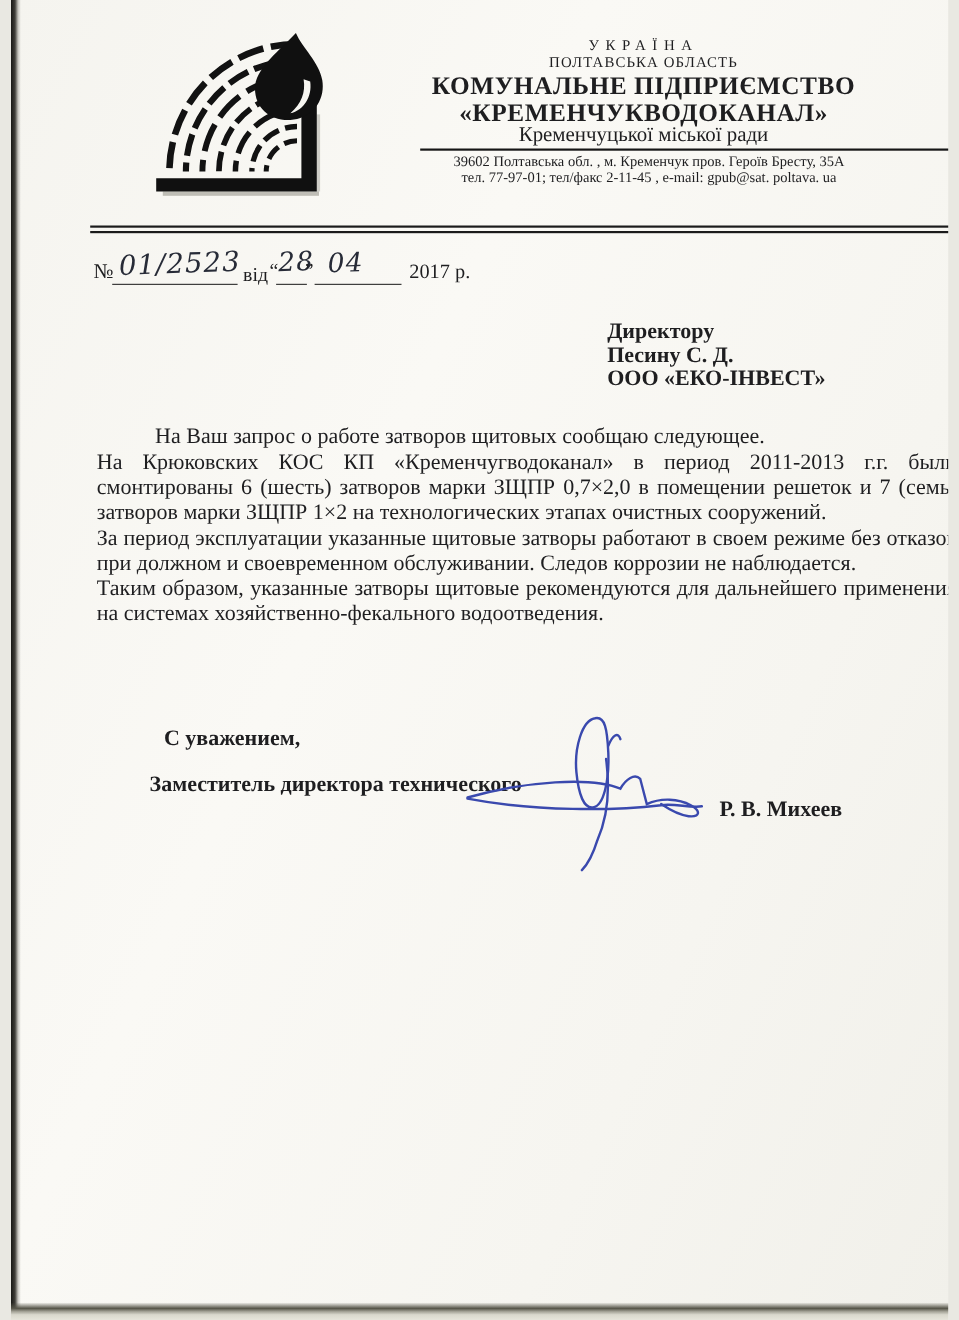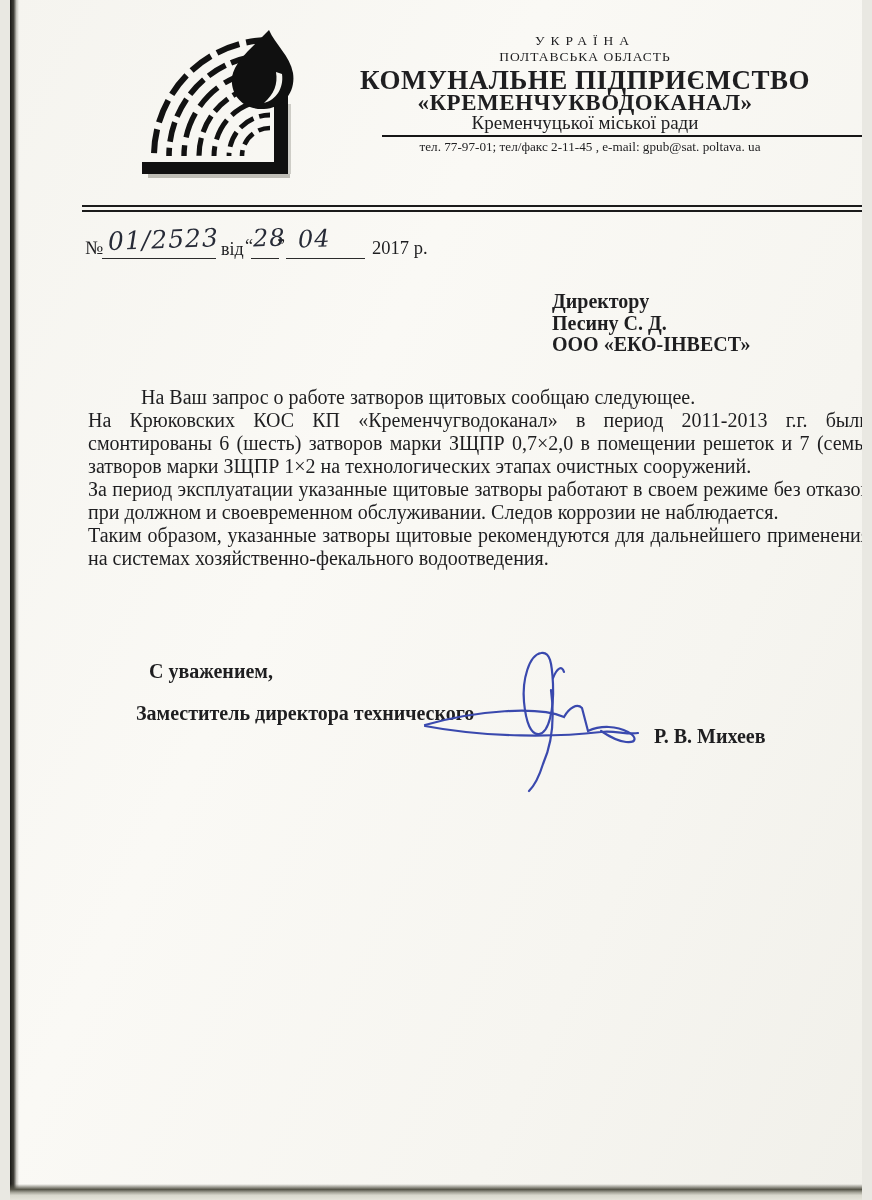--- a/index.html
+++ b/index.html
@@ -13,21 +13,21 @@
   .edge-left{position:absolute;left:0;top:0;width:9px;height:1200px;
     background:linear-gradient(90deg,#181815 0%,#3f3e38 40%,rgba(110,108,98,.35) 72%,rgba(110,108,98,0) 100%);}
   .edge-bottom{position:absolute;left:0;top:1184px;width:872px;height:16px;
     background:linear-gradient(180deg,rgba(0,0,0,0) 0%,#565549 34%,#a3a296 52%,#d9d8cd 70%,#e6e5db 100%);}
   
   .logo{position:absolute;left:112px;top:26px;}
   
   .hdr{position:absolute;left:300px;top:0;width:550px;text-align:center;}
   .hdr-country{position:absolute;left:0;top:33px;width:550px;font-size:13.5px;letter-spacing:6px;}
   .hdr-region{position:absolute;left:0;top:49px;width:550px;font-size:13.5px;letter-spacing:1px;text-align:center;}
-  .hdr-org1{position:absolute;left:0;top:65px;width:550px;font-size:27px;font-weight:bold;letter-spacing:.5px;}
+  .hdr-org1{position:absolute;left:0;top:65px;width:550px;font-size:23px;font-weight:bold;letter-spacing:.5px;}
   .hdr-org2{position:absolute;left:0;top:90px;width:550px;font-size:23px;font-weight:bold;letter-spacing:.5px;}
   .hdr-council{position:absolute;left:0;top:112px;width:550px;font-size:19px;}
   .rule-thin{position:absolute;left:372px;top:135px;width:500px;height:0;border-top:2.4px solid #161616;}
   .addr{position:absolute;left:340px;top:140px;width:480px;text-align:center;font-size:13.2px;line-height:13.8px;}
   .rule-double{position:absolute;left:72px;top:205px;width:792px;height:3px;
     border-top:2.2px solid #1b1b1b;border-bottom:2px solid #1b1b1b;}
   
   .ref{position:absolute;font-size:19px;}
   .ref-no{left:75px;top:237px;}
   .ref-vid{left:211px;top:239px;font-size:18px;}
@@ -80,20 +80,21 @@
 
   <div class="hdr">
     <div class="hdr-country">УКРАЇНА</div>
     <div class="hdr-region">ПОЛТАВСЬКА ОБЛАСТЬ</div>
     <div class="hdr-org1">КОМУНАЛЬНЕ ПІДПРИЄМСТВО</div>
     <div class="hdr-org2">«КРЕМЕНЧУКВОДОКАНАЛ»</div>
     <div class="hdr-council">Кременчуцької міської ради</div>
   </div>
   <div class="rule-thin"></div>
   <div class="addr">
+    <div>39602 Полтавська обл. , м. Кременчук пров. Героїв Бресту, 35А</div>
     <div>тел. 77-97-01; тел/факс 2-11-45 ,  e-mail: gpub@sat. poltava. ua</div>
   </div>
   <div class="rule-double"></div>
 
   <span class="ref ref-no">№</span>
   <span class="hand hand-num">01/2523</span>
   <span class="ref ref-vid">від</span>
   <span class="ref ref-q1">“</span>
   <span class="hand hand-day">28</span>
   <span class="ref ref-q2">”</span>

